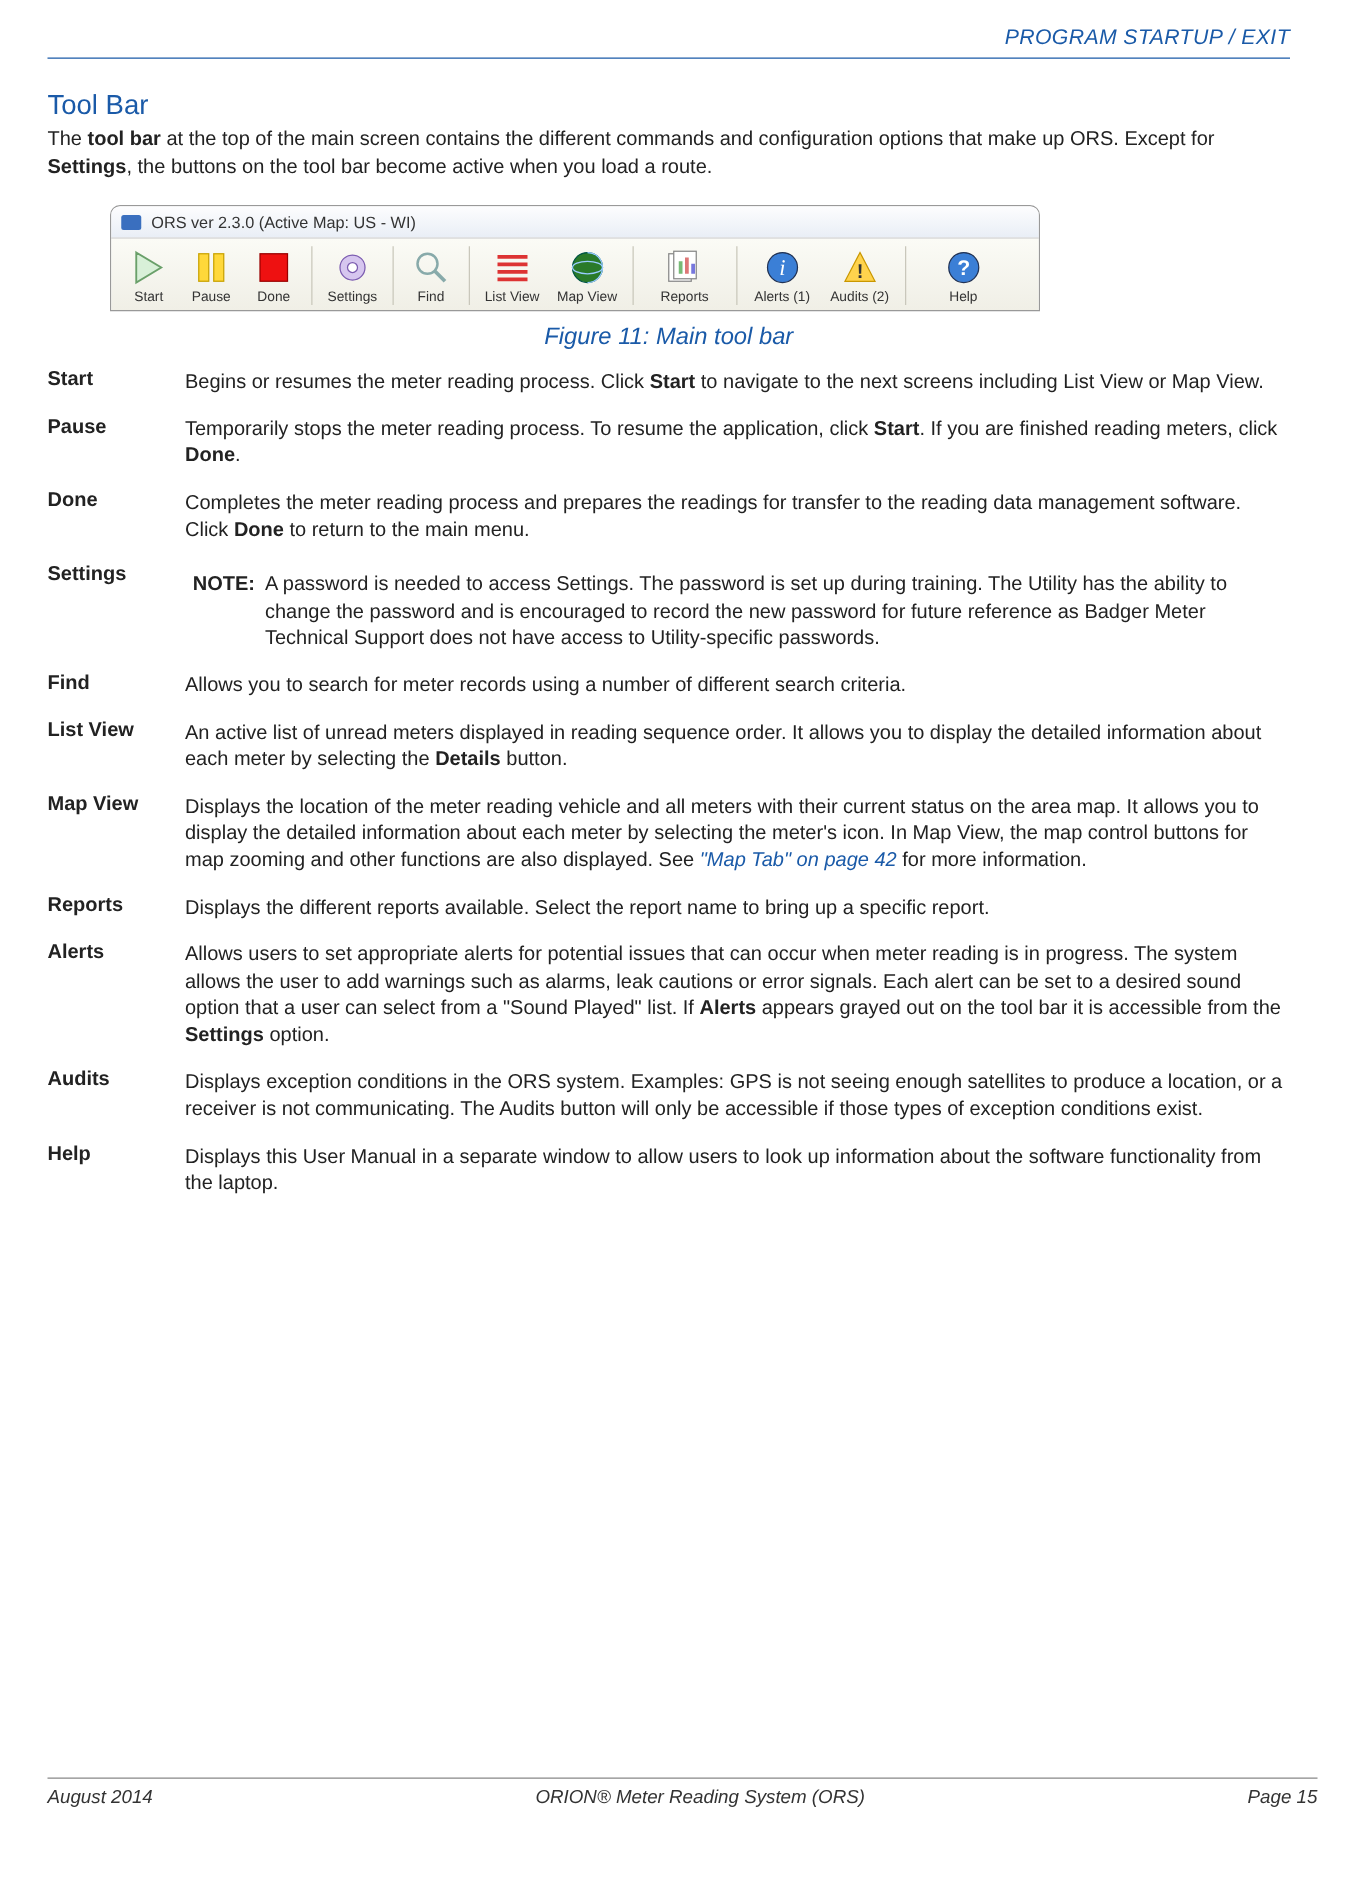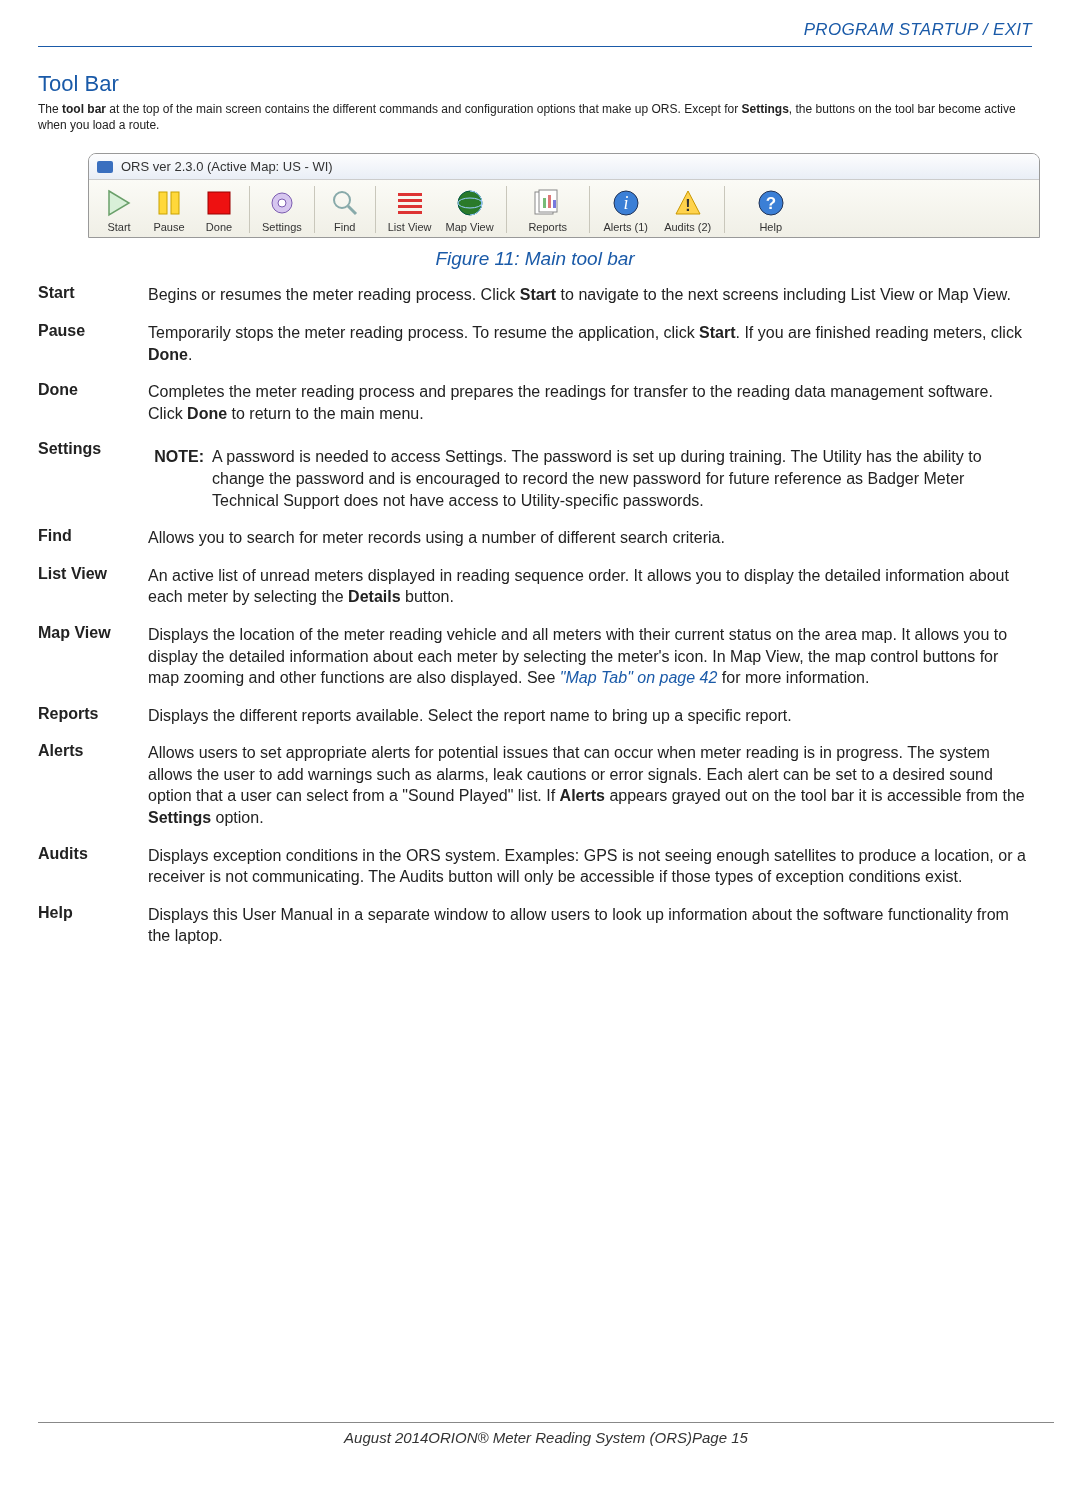--- a/index.html
+++ b/index.html
@@ -27,30 +27,30 @@
     border-bottom: 1.5px solid #1a5aa8;
     margin-bottom: 24px;
   }
   .section-title {
     color: #1a5aa8;
     font-size: 22px;
     font-weight: 500;
     margin-bottom: 4px;
   }
   .intro-para {
-    font-size: 12px;
+    font-size: 16px;
     line-height: 1.35;
     margin-bottom: 20px;
   }
   .intro-para strong { font-weight: 700; }
 
   
   .toolbar-figure {
     margin: 16px auto 10px 50px;
-    width: 952px;
+    width: 744px;
   }
   .toolbar-window {
     border: 1px solid #999;
     border-top-left-radius: 8px;
     border-top-right-radius: 8px;
     overflow: hidden;
     background: #fff;
   }
   .titlebar {
     background: linear-gradient(#fdfdfe,#e9eef6);
@@ -128,21 +128,21 @@
   }
   .desc .note-label { font-weight: 700; text-align: right; }
   .link { color: #1a5aa8; font-style: italic; }
 
   .footer {
     position: absolute;
     left: 38px; right: 38px; bottom: 14px;
     border-top: 1px solid #888;
     padding-top: 6px;
     display: flex;
-    justify-content: center;
+    justify-content: space-between;
     font-style: italic;
     font-size: 15px;
     color: #333;
   }
 </style>
 </head>
 <body>
 
 <div class="page">
 

